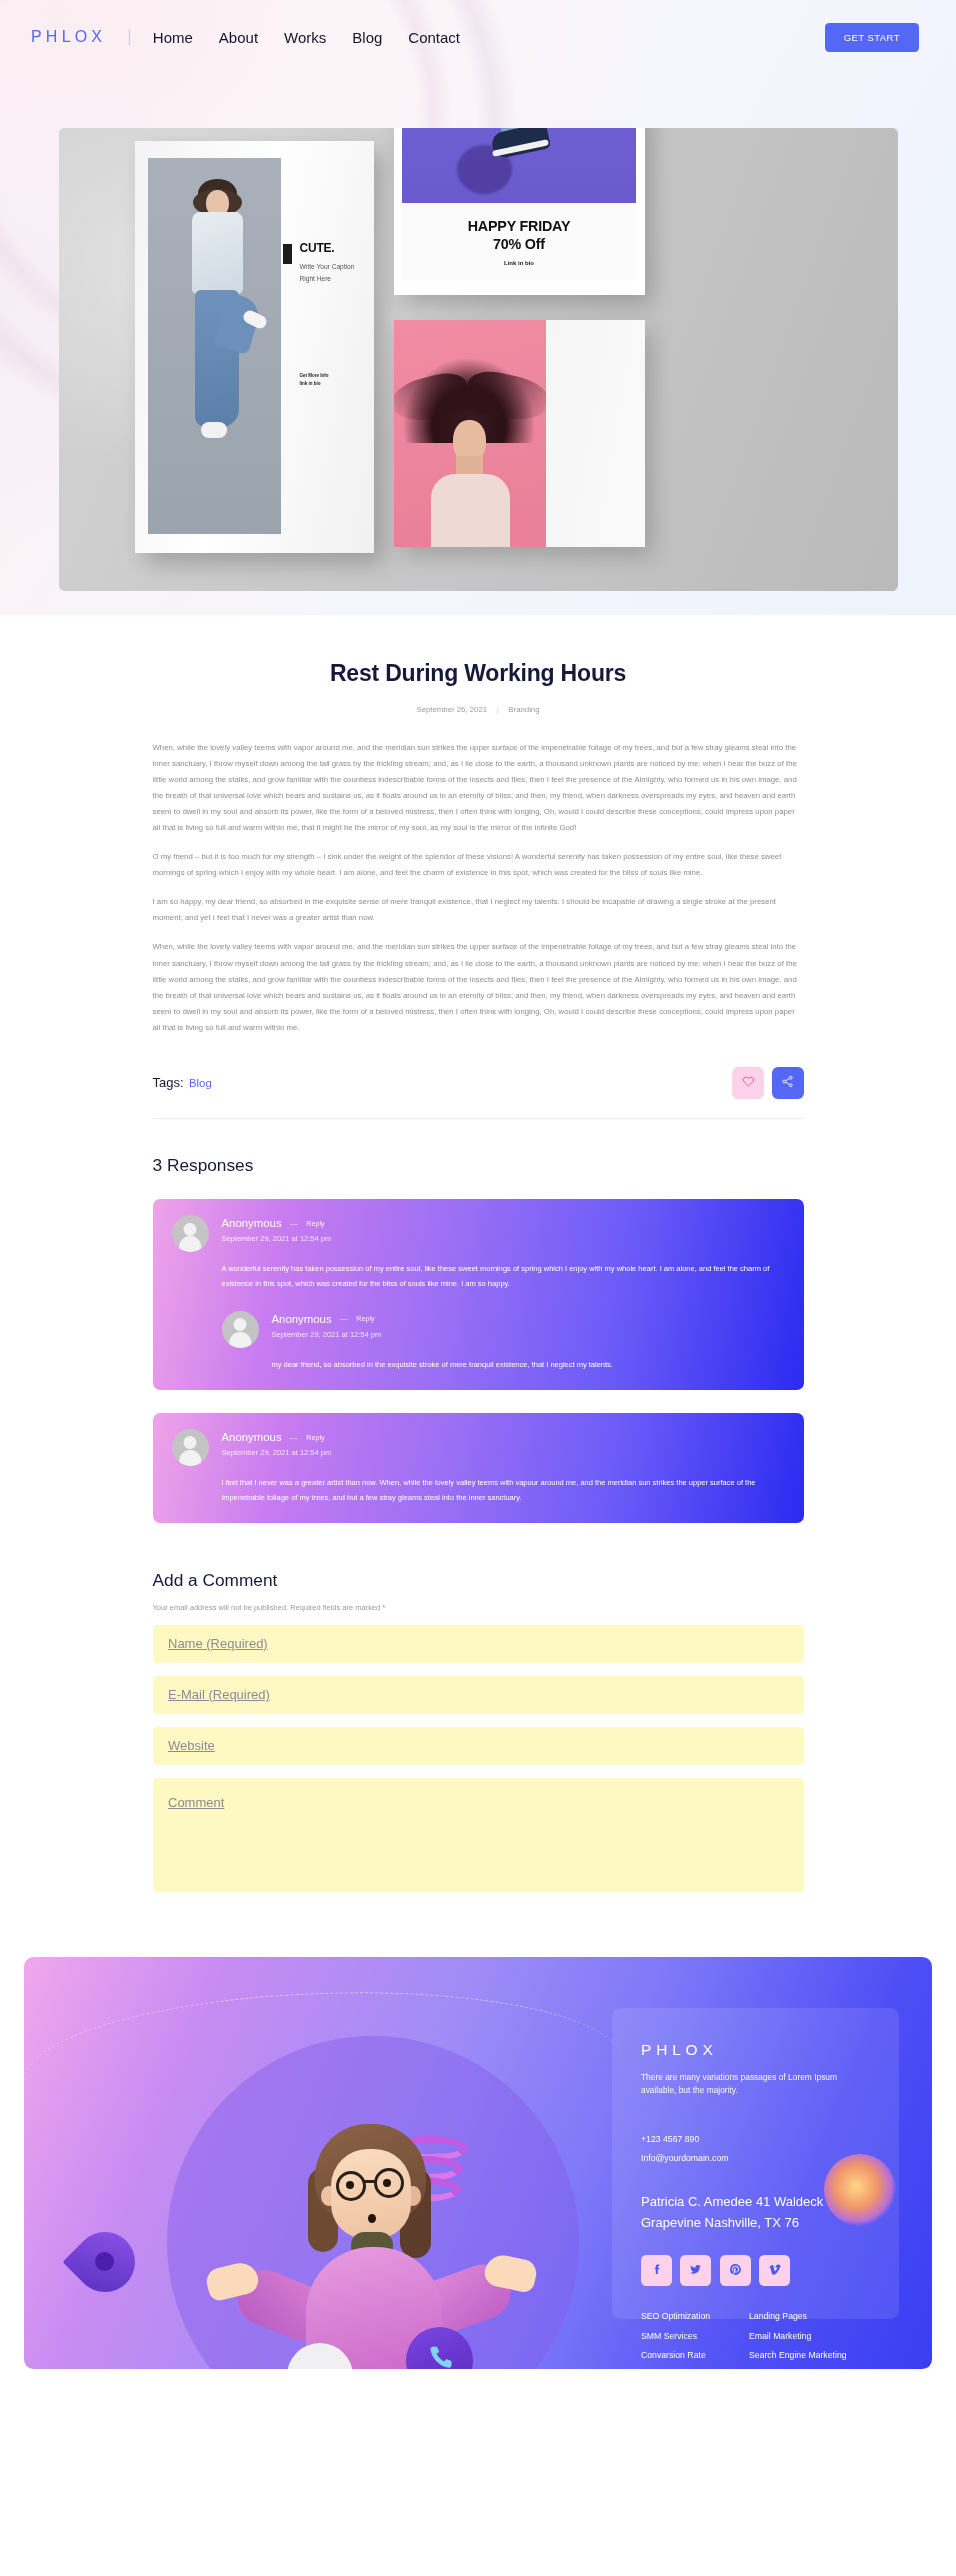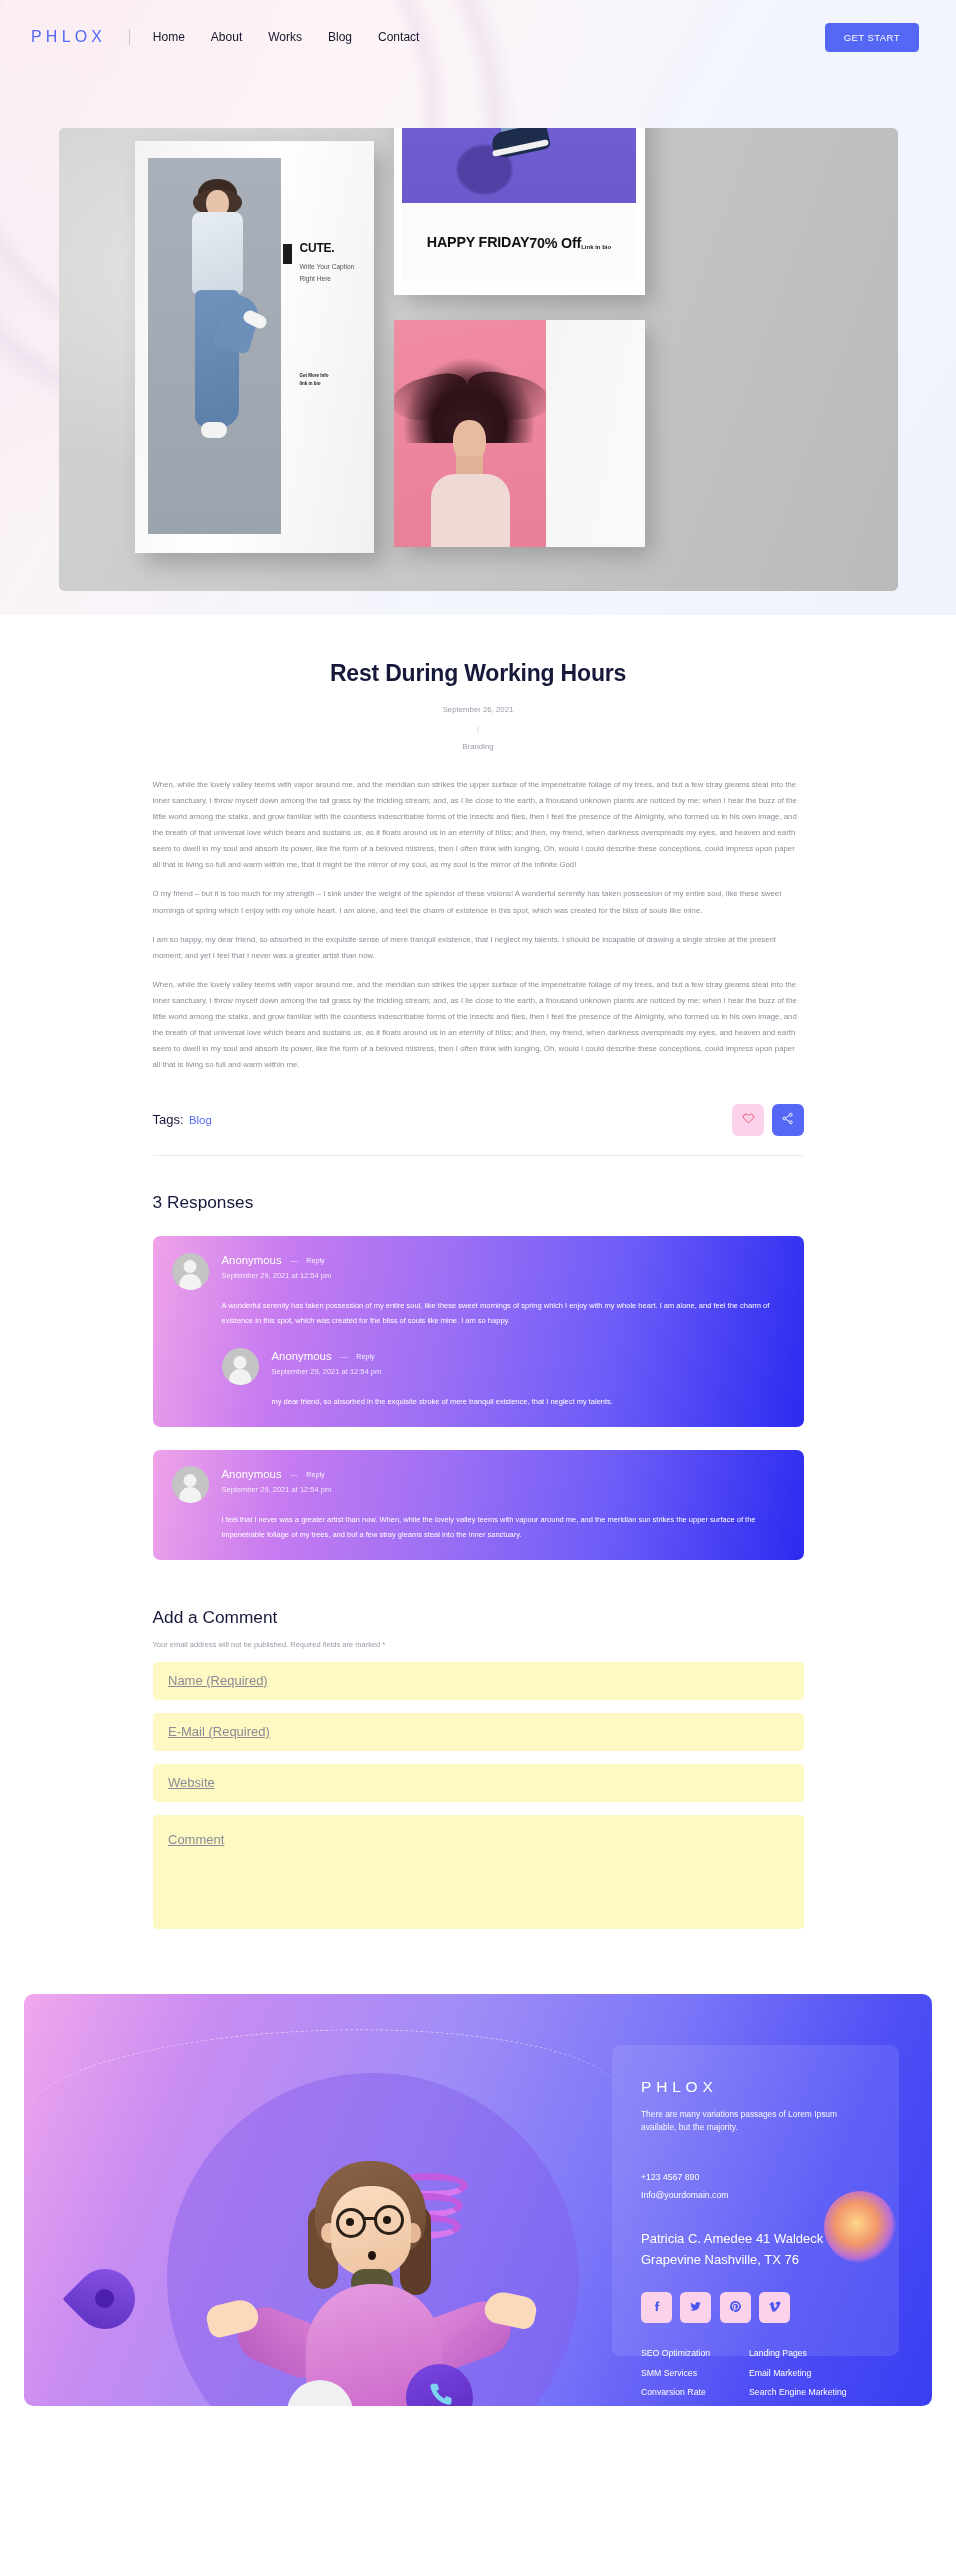--- a/index.html
+++ b/index.html
@@ -41,21 +41,21 @@
     padding: 0 37px 0 31px;
   }
   .logo {
     font-size: 16px; letter-spacing: 4.2px; color: #5468f5;
     font-weight: 400; font-family: "Liberation Sans", sans-serif;
     white-space: nowrap;
   }
   .logo-sep { width: 0.6px; height: 16.7px; background: #c9c9d4; margin: 0 23px 0 23px; }
   .nav { display: flex; align-items: center; gap: 26px; }
   .nav a {
-    font-size: 12px; color: #14142b; text-decoration: none; font-weight: 400;
+    font-size: 15px; color: #14142b; text-decoration: none; font-weight: 400;
   }
   .header-spacer { flex: 1; }
   .btn-getstart {
     background: #5468f5; color: #fff; border: none; border-radius: 4.2px;
     padding: 9px 19px; font-size: 9.6px; letter-spacing: 0.4px;
     font-family: "Liberation Sans", sans-serif; cursor: pointer;
   }
 
   
   .hero {
@@ -100,21 +100,21 @@
   .poster2 {
     position: absolute; left: 335px; top: -24px; width: 251px; height: 191px;
     background: #fff; box-shadow: 8.4px 9.6px 20.3px rgba(0,0,0,0.2);
     padding: 8.4px;
   }
   .poster2-top { height: 91px; background: linear-gradient(180deg,#6f5fd3,#6a5acb); position: relative; overflow: hidden; }
   .p2-jeans { position:absolute; left:99px; top:-18px; width:32px; height:39px; background:#7fa0c7; border-radius:3.6px; }
   .p2-shoe { position:absolute; left:90px; top:15.5px; width:57px; height:26px; background:#1c2c4a; border-radius:13px 6px 6px 14.3px; transform:rotate(-12deg); }
   .p2-sole { position:absolute; left:90px; top:33px; width:57px; height:6px; background:#f0f0f0; border-radius:6px; transform:rotate(-12deg); }
   .p2-shadow { position:absolute; left:55px; top:33px; width:55px; height:49px; background:rgba(60,40,130,0.55); border-radius:50%; filter:blur(1.2px); }
-  .poster2-body { background:#fbfbfb; height: 78px; display:flex; flex-direction:row; align-items:center; justify-content:center; }
+  .poster2-body { background:#fbfbfb; height: 78px; display:flex; flex-direction:column; align-items:center; justify-content:center; }
   .poster2-body h3 { font-size: 14.3px; font-weight: 800; color: #111; letter-spacing: -0.2px; }
   .poster2-body h4 { font-size: 14.3px; font-weight: 800; color: #111; margin-top: 1.8px; letter-spacing:-0.2px;}
   .poster2-body span { font-size: 6px; font-weight: 700; color: #222; margin-top: 8.4px; }
 
   
   .poster3 {
     position: absolute; left: 335px; top: 192px; width: 251px; height: 227px;
     background: linear-gradient(100deg,#f0f0f0,#fafafa);
     box-shadow: 8.4px 9.6px 20.3px rgba(0,0,0,0.18);
   }
@@ -127,21 +127,21 @@
   .p3-top { position:absolute; left:37px; top:154px; width:79px; height:73px; background:#efd9d4; border-radius:24px 24px 0 0; }
 
   
   .article { width: 651px; margin: 0 auto; padding-top: 69px; }
   .post-title {
     text-align: center; font-size: 23px; color: #17193b; font-weight: 700;
     letter-spacing: -0.2px;
   }
   .post-meta {
     text-align: center; margin-top: 18px; font-size: 7.8px; color: #9a9aa8;
-    display: flex; justify-content: center; align-items: center; gap: 9.6px; flex-direction: column;
+    display: flex; justify-content: center; align-items: center; gap: 9.6px;
   }
   .post-meta .sep { color: #d3d3dc; }
   .post-body { margin-top: 26px; }
   .post-body p {
     font-size: 7.8px; line-height: 2.06; color: #8c8c99;
     margin-bottom: 13px; text-align: left;
   }
 
   
   .tags-row {

